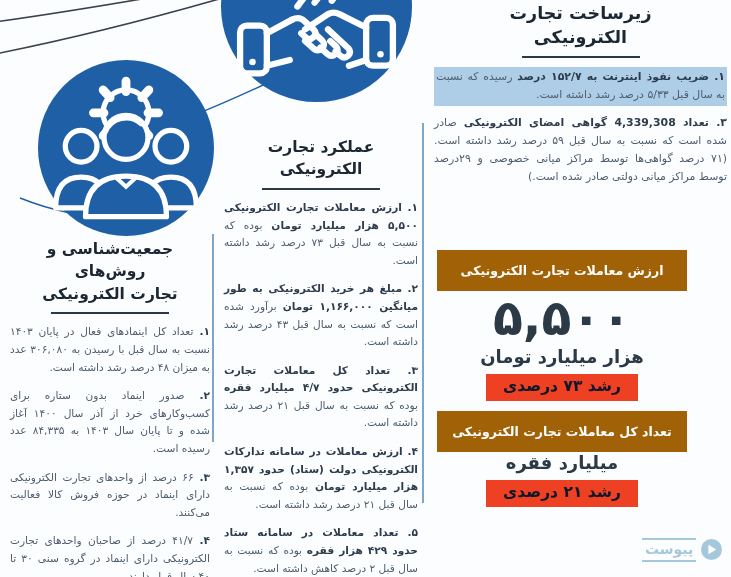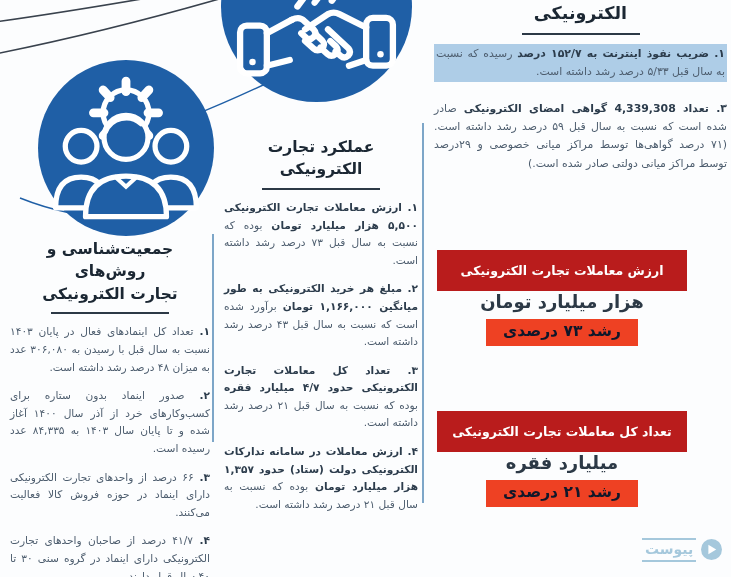--- a/index.html
+++ b/index.html
@@ -18,25 +18,25 @@
   .col{position:absolute;z-index:2;direction:rtl;}
   #col-demographics{left:10px;top:238px;width:200px;}
   #col-performance{left:224px;top:136px;width:194px;}
   #col-infrastructure{left:434px;top:2px;width:293px;}
   .col-title{margin:0;font-size:15.5px;line-height:1.45;font-weight:bold;color:#1b2733;text-align:center;}
   #col-infrastructure .col-title{font-size:17.5px;line-height:1.35;}
   .rule{border:none;border-top:2px solid #2c3946;width:118px;margin:7px auto 9px;}
   .item{margin:0 0 11px;font-size:10.6px;line-height:17.6px;color:#4d5d6e;text-align:justify;}
   .item .num,.item b{color:#2c3c4c;font-weight:bold;}
   .item.hl{background:#aecde7;padding:1px 2px;}
-  #col-infrastructure .item{font-size:10.9px;line-height:18.2px;margin-bottom:18px;}
+  #col-infrastructure .item{font-size:10.9px;line-height:18.2px;margin-bottom:8px;}
   .stat-card{position:absolute;left:437px;width:250px;z-index:2;direction:rtl;text-align:center;}
   #card-1{top:250px;}
   #card-2{top:411px;}
-  .card-header{background:#b91c1c;color:#ffffff;font-weight:bold;font-size:12.5px;padding:13px 2px;white-space:nowrap;overflow:hidden;}
+  .card-header{background:#a16207;color:#ffffff;font-weight:bold;font-size:12.5px;padding:13px 2px;white-space:nowrap;overflow:hidden;}
   .card-value{font-size:49px;font-weight:bold;color:#2c3946;line-height:1.08;margin-top:2px;letter-spacing:1px;}
   .card-unit{font-size:18px;font-weight:bold;color:#2c3946;margin-top:0;}
   .card-badge{display:inline-block;background:#ee4123;color:#0f172a;font-weight:bold;font-size:15.5px;padding:3px 17px 6px;margin-top:7px;}
   .watermark{position:absolute;left:642px;top:538px;z-index:3;display:flex;direction:rtl;align-items:center;gap:5px;}
   .wm-icon{width:21px;height:21px;flex:0 0 auto;}
   .wm-text{color:#a5c8dc;font-weight:bold;font-size:14px;border-top:2.5px solid #a5c8dc;border-bottom:2.5px solid #a5c8dc;padding:1px 3px;line-height:1.25;}
 </style>
 </head>
 <body>
 
@@ -88,50 +88,53 @@
       <path d="M44,66.5 l6,5.5 6,-5.5"></path>
     </g>
   </svg>
 </div>
 
 <div class="divider" id="div-left"></div>
 <div class="divider" id="div-right"></div>
 
 <section class="col" id="col-infrastructure">
   <h2 class="col-title">
+    <span style="display:block">زیرساخت تجارت</span>
     <span style="display:block">الکترونیکی</span>
   </h2>
   <hr class="rule">
   <p class="item hl"><span class="num">۱. </span><b>ضریب نفوذ اینترنت به ۱۵۲/۷ درصد</b><span> رسیده که نسبت به سال قبل ۵/۳۳ درصد رشد داشته است.</span></p>
   <p class="item"><span class="num">۳. </span><b>تعداد 4,339,308 گواهی امضای الکترونیکی</b><span> صادر شده است که نسبت به سال قبل ۵۹ درصد رشد داشته است. (۷۱ درصد گواهی‌ها توسط مراکز میانی خصوصی و ۲۹درصد توسط مراکز میانی دولتی صادر شده است.)</span></p>
 </section>
 
 <section class="col" id="col-performance">
   <h2 class="col-title">عملکرد تجارت الکترونیکی</h2>
   <hr class="rule">
   <p class="item"><span class="num">۱. </span><b>ارزش معاملات تجارت الکترونیکی ۵,۵۰۰ هزار میلیارد تومان</b><span> بوده که نسبت به سال قبل ۷۳ درصد رشد داشته است.</span></p>
   <p class="item"><span class="num">۲. </span><b>مبلغ هر خرید الکترونیکی به طور میانگین ۱,۱۶۶,۰۰۰ تومان</b><span> برآورد شده است که نسبت به سال قبل ۴۳ درصد رشد داشته است.</span></p>
   <p class="item"><span class="num">۳. </span><b>تعداد کل معاملات تجارت الکترونیکی حدود ۴/۷ میلیارد فقره</b><span> بوده که نسبت به سال قبل ۲۱ درصد رشد داشته است.</span></p>
   <p class="item"><span class="num">۴. </span><b>ارزش معاملات در سامانه تدارکات الکترونیکی دولت (ستاد) حدود ۱,۳۵۷ هزار میلیارد تومان</b><span> بوده که نسبت به سال قبل ۲۱ درصد رشد داشته است.</span></p>
+  <p class="item"><span class="num">۵. </span><b>تعداد معاملات در سامانه ستاد حدود ۴۲۹ هزار فقره</b><span> بوده که نسبت به سال قبل ۲ درصد کاهش داشته است.</span></p>
 </section>
 
 <section class="col" id="col-demographics">
   <h2 class="col-title">
     <span style="display:block">جمعیت‌شناسی و روش‌های</span>
     <span style="display:block">تجارت الکترونیکی</span>
   </h2>
   <hr class="rule">
   <p class="item"><span class="num">۱. </span><span>تعداد کل اینمادهای فعال در پایان ۱۴۰۳ نسبت به سال قبل با رسیدن به ۳۰۶,۰۸۰ عدد به میزان ۴۸ درصد رشد داشته است.</span></p>
   <p class="item"><span class="num">۲. </span><span>صدور اینماد بدون ستاره برای کسب‌وکارهای خرد از آذر سال ۱۴۰۰ آغاز شده و تا پایان سال ۱۴۰۳ به ۸۴,۳۳۵ عدد رسیده است.</span></p>
   <p class="item"><span class="num">۳. </span><span>۶۶ درصد از واحدهای تجارت الکترونیکی دارای اینماد در حوزه فروش کالا فعالیت می‌کنند.</span></p>
   <p class="item"><span class="num">۴. </span><span>۴۱/۷ درصد از صاحبان واحدهای تجارت الکترونیکی دارای اینماد در گروه سنی ۳۰ تا ۴۰ سال قرار دارند.</span></p>
 </section>
 
 <div class="stat-card" id="card-1">
   <div class="card-header">ارزش معاملات تجارت الکترونیکی</div>
+  <div class="card-value">۵,۵۰۰</div>
   <div class="card-unit">هزار میلیارد تومان</div>
   <span class="card-badge">رشد ۷۳ درصدی</span>
 </div>
 
 <div class="stat-card" id="card-2">
   <div class="card-header">تعداد کل معاملات تجارت الکترونیکی</div>
   <div class="card-unit">میلیارد فقره</div>
   <span class="card-badge">رشد ۲۱ درصدی</span>
 </div>
 

